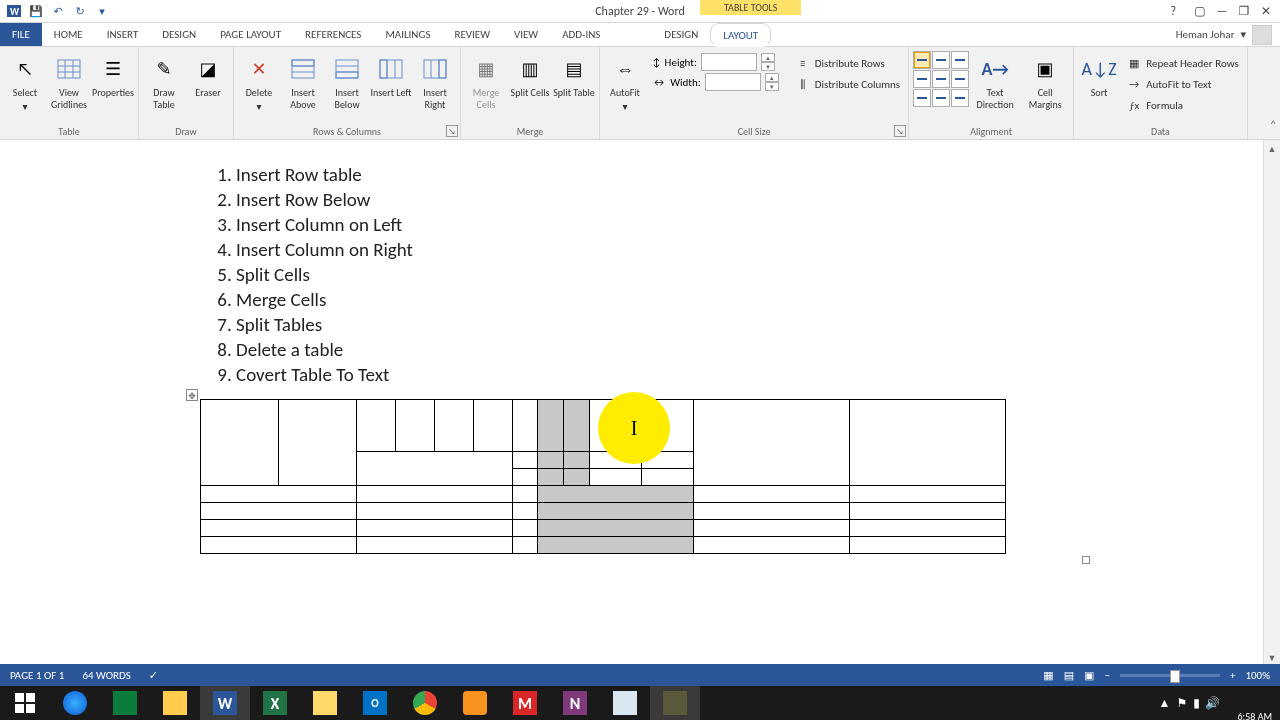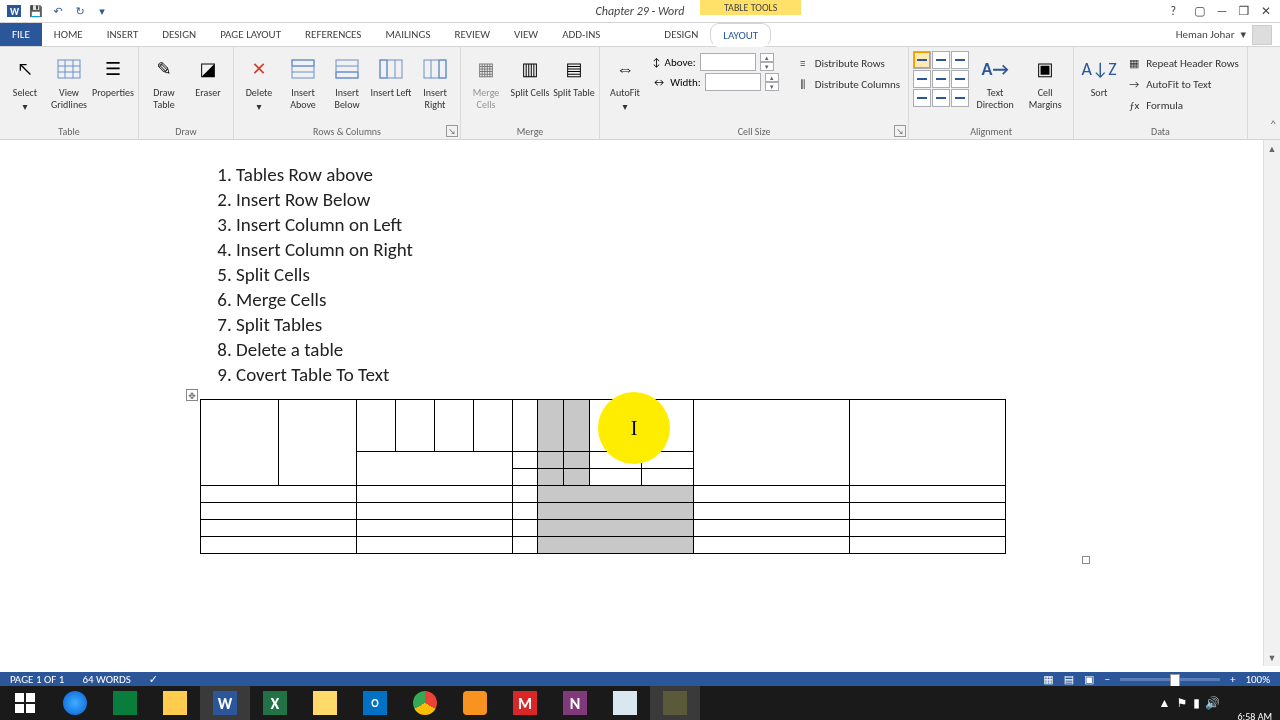--- a/index.html
+++ b/index.html
@@ -2,21 +2,21 @@
 <html><head>
 <meta charset="utf-8">
 <style>
 * { margin: 0; padding: 0; box-sizing: border-box; font-family: "Segoe UI", Calibri, sans-serif; }
 body { width: 1280px; height: 720px; overflow: hidden; background: #fff; position: relative; }
 
 
 .titlebar { height: 23px; background: #fff; display: flex; align-items: center; border-bottom: 1px solid #d4d4d4; position: relative; }
 .qat { display: flex; gap: 2px; margin-left: 4px; align-items: center; }
 .qat-icon { width: 20px; height: 20px; display: flex; align-items: center; justify-content: center; font-size: 11px; color: #2b579a; cursor: pointer; }
-.title-center { position: absolute; left: 50%; transform: translateX(-50%); display: flex; align-items: center; font-size: 12px; color: #444; font-style: italic; }
+.title-center { position: absolute; left: 50%; transform: translateX(-50%); display: flex; align-items: center; font-size: 12px; color: #444; }
 .table-tools { position: absolute; left: 700px; top: 0; background: #ffe068; padding: 1px 24px; font-size: 10px; color: #444; }
 .win-controls { margin-left: auto; display: flex; gap: 2px; align-items: center; margin-right: 4px; }
 .win-btn { width: 20px; height: 20px; display: flex; align-items: center; justify-content: center; cursor: pointer; font-size: 12px; color: #444; }
 .help-icon { font-size: 12px; color: #444; margin-right: 12px; cursor: pointer; }
 
 
 .tabstrip { height: 24px; background: #fff; display: flex; align-items: stretch; border-bottom: 1px solid #d4d4d4; position: relative; }
 .tab { padding: 4px 12px; font-size: 11px; color: #444; cursor: pointer; text-transform: uppercase; display: flex; align-items: center; }
 .tab.file { background: #2b579a; color: #fff; }
 .tab.active { background: #fff; border: 1px solid #d4d4d4; border-bottom: 1px solid #fff; margin-bottom: -1px; color: #2b579a; }
@@ -69,21 +69,21 @@
 .sel { background: #c8c8c8; }
 .resize-handle { position: absolute; right: -10px; bottom: -10px; width: 8px; height: 8px; border: 1px solid #888; background:#fff; cursor:pointer;}
 
 .cursor-highlight { position: absolute; width: 72px; height: 72px; border-radius: 50%; background: #ffed00; left: 598px; top: 252px; display:flex; align-items:center; justify-content:center; pointer-events:none; }
 .cursor-highlight::after { content: "I"; font-family: serif; font-size: 20px; color: #000; }
 
 .vscroll { position: absolute; right: 0; top: 0; bottom: 0; width: 17px; background: #f1f1f1; border-left:1px solid #ddd;}
 .vscroll .arrow { height: 17px; background:#f1f1f1; display:flex;align-items:center;justify-content:center;font-size:9px;color:#666;cursor:pointer;}
 
 
-.statusbar { position: absolute; bottom: 34px; left: 0; right: 0; height: 14px; background: #2b579a; color: #fff; display: flex; align-items: center; font-size: 11px; padding: 0 10px; gap: 18px; }
+.statusbar { position: absolute; bottom: 34px; left: 0; right: 0; height: 22px; background: #2b579a; color: #fff; display: flex; align-items: center; font-size: 11px; padding: 0 10px; gap: 18px; }
 .statusbar .right { margin-left: auto; display: flex; align-items: center; gap: 10px; }
 .zoom-slider { width: 100px; height: 3px; background: #5a7db8; position: relative; }
 .zoom-slider::before { content:""; position:absolute; left:50%; top:-4px; width:8px; height:11px; background:#fff; border:1px solid #999;}
 
 
 .taskbar { position: absolute; bottom: 0; left: 0; right: 0; height: 34px; background: #1a1a1a; display: flex; align-items: stretch; }
 .task-btn { width: 50px; display: flex; align-items: center; justify-content: center; cursor: pointer; position: relative; }
 .task-btn.active { background: #3a3a3a; }
 .task-btn svg, .task-btn .ticon { width: 24px; height: 24px; }
 .tray { margin-left: auto; display: flex; align-items: center; gap: 8px; color: #fff; font-size: 10px; padding-right: 8px; }
@@ -260,21 +260,21 @@
   <div class="group" style="position:relative">
     <div class="group-body" style="align-items:flex-start">
       <div class="large-btn">
           <div class="ic">⇔</div>
           <div class="lb">AutoFit</div>
           <div class="lb">▾</div>
         </div>
       <div class="cell-size-body">
         <div class="dim-row">
           <span class="ic">↕</span>
-          <span>Above:</span>
+          <span>Height:</span>
           <input class="dim-input" value="" style="">
           <div class="spin">
               <div>▲</div>
               <div>▼</div>
             </div>
         </div>
         <div class="dim-row">
           <span class="ic">↔</span>
           <span>Width:</span>
           <input class="dim-input" value="" style="">
@@ -346,21 +346,21 @@
       </div>
     </div>
     <div class="group-label">Data</div>
   </div>
   <div class="ribbon-collapse">^</div>
 </div>
 
 <div class="doc-area">
   <div class="doc-page">
     <ol class="doc-list">
-      <li>Tables Row above</li>
+      <li>Insert Row table</li>
       <li>Insert Row Below</li>
       <li>Insert Column on Left</li>
       <li>Insert Column on Right</li>
       <li>Split Cells</li>
       <li>Merge Cells</li>
       <li>Split Tables</li>
       <li>Delete a table</li>
       <li>Covert Table To Text</li>
     </ol>
 

